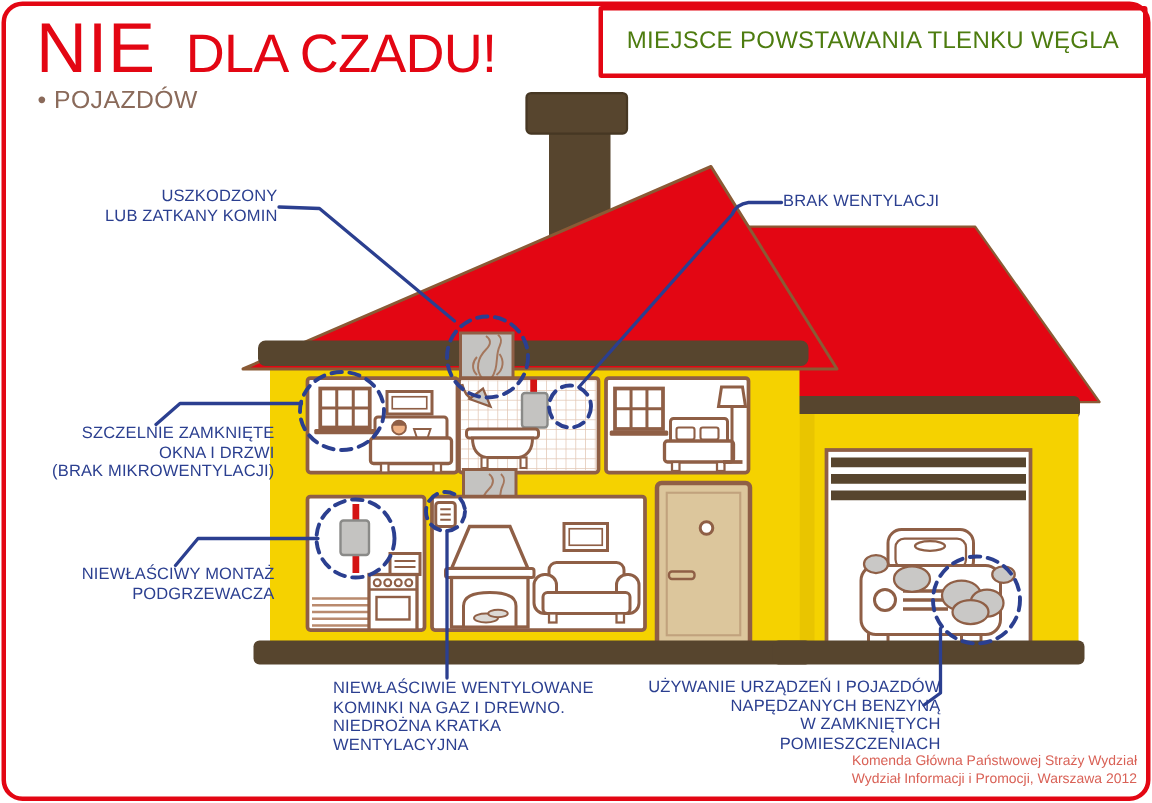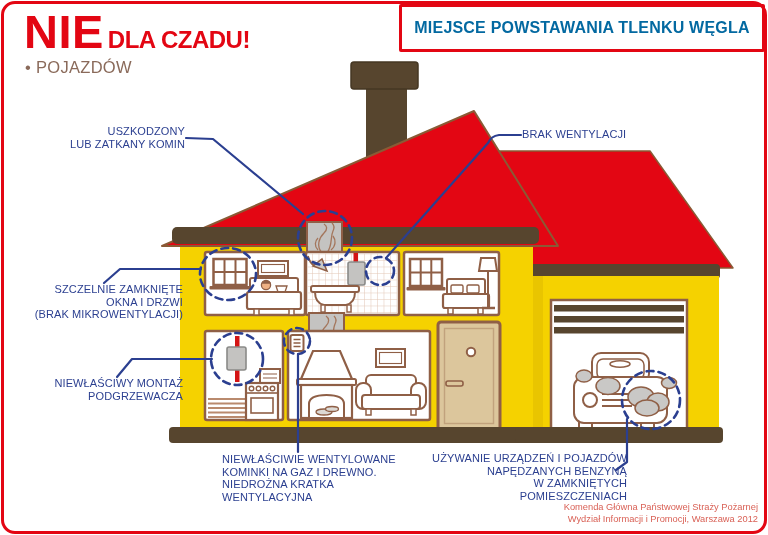--- a/index.html
+++ b/index.html
@@ -2,29 +2,29 @@
 <html><head>
 <meta charset="utf-8">
 <style>
   html,body{margin:0;padding:0;background:#ffffff;}
   #poster{
     position:relative;width:768px;height:535px;background:#ffffff;
     font-family:"Liberation Sans",sans-serif;overflow:hidden;
   }
   .frame{position:absolute;inset:1px;border:3px solid #e30613;border-radius:14px;pointer-events:none;}
   #house-svg{position:absolute;left:0;top:0;width:768px;height:535px;}
-  .title{position:absolute;left:24px;top:4px;display:flex;align-items:baseline;gap:4px;
-         color:#e30613;font-weight:bold;}
+  .title{position:absolute;left:24px;top:4px;display:flex;align-items:baseline;gap:20px;
+         color:#e30613;font-weight:normal;}
   .title .main{font-size:47px;letter-spacing:0.5px;}
-  .title .rest{font-size:24px;letter-spacing:-0.5px;}
+  .title .rest{font-size:36px;letter-spacing:-0.5px;}
   .bullets{position:absolute;left:25px;top:57px;color:#8a6a5a;
            font-size:16.5px;line-height:21.5px;font-weight:400;letter-spacing:0.3px;}
   .hbox{position:absolute;left:399px;top:4px;width:360px;height:42px;
         border:3px solid #e30613;border-radius:2px;display:flex;align-items:center;justify-content:center;
-        color:#0369a1;font-size:16px;letter-spacing:0.2px;background:#ffffff;font-weight:bold;}
+        color:#4d7c0f;font-size:16px;letter-spacing:0.2px;background:#ffffff;}
   .callout{position:absolute;color:#2b3f90;font-size:11px;line-height:12.5px;
            white-space:pre-line;letter-spacing:0.1px;}
   .r{text-align:right;} .l{text-align:left;}
   .co-chimney{left:55px;top:125px;width:130px;}
   .co-vent{left:522px;top:128px;width:160px;}
   .co-windows{left:27px;top:283px;width:156px;}
   .co-heater{left:37px;top:377px;width:146px;}
   .co-fireplace{left:222px;top:453px;width:185px;}
   .co-garage{left:427px;top:452px;width:200px;}
   .credits{position:absolute;right:10px;top:502px;width:300px;text-align:right;
@@ -264,18 +264,18 @@
 PODGRZEWACZA</div>
   <div class="callout l co-fireplace">NIEWŁAŚCIWIE WENTYLOWANE
 KOMINKI NA GAZ I DREWNO.
 NIEDROŻNA KRATKA
 WENTYLACYJNA</div>
   <div class="callout r co-garage">UŻYWANIE URZĄDZEŃ I POJAZDÓW
 NAPĘDZANYCH BENZYNĄ
 W ZAMKNIĘTYCH POMIESZCZENIACH</div>
 
   <div class="credits">
-    <div>Komenda Główna Państwowej Straży Pożarnej</div>
+    <div>Komenda Główna Państwowej Straży Wydział</div>
     <div>Wydział Informacji i Promocji, Warszawa 2012</div>
   </div>
 
   <div class="frame"></div>
 </div>
 
 </body></html>

